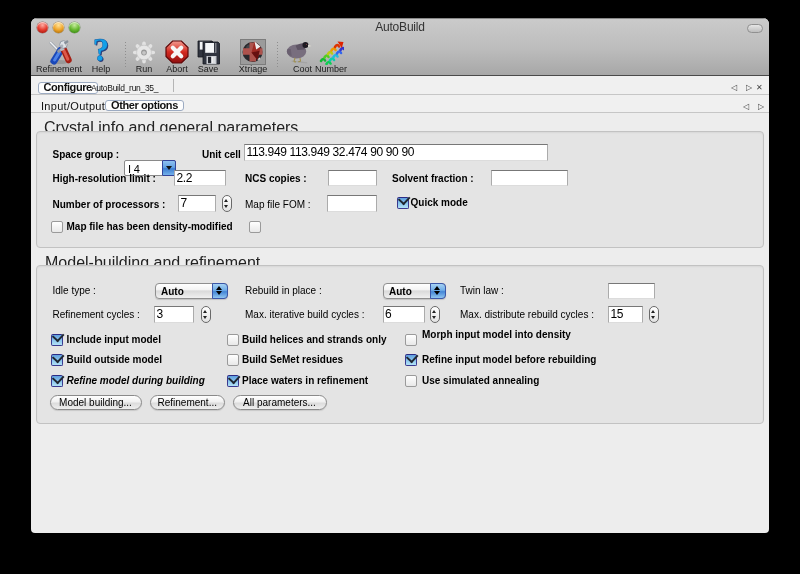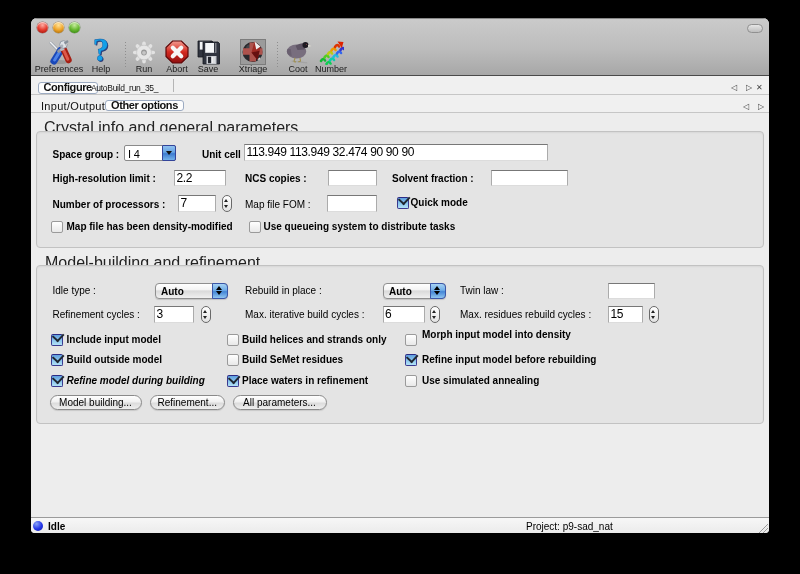--- a/index.html
+++ b/index.html
@@ -31,21 +31,21 @@
 .navg{position:absolute;color:#444;font-size:8px;line-height:8px;}
 .grp{position:absolute;left:5px;width:726px;background:#e4e4e4;
  border:1px solid #c2c2c2;border-radius:4px;box-shadow:inset 0 1px 2px rgba(0,0,0,0.06);}
 .glbl{position:absolute;font-size:16px;color:#222;}
 .lbl{position:absolute;font-size:10px;color:#000;white-space:nowrap;line-height:11px;}
 .b{font-weight:bold;}
 .field{position:absolute;background:#fff;border-top:1px solid #777;
  border-left:1px solid #ababab;border-right:1px solid #ababab;border-bottom:1px solid #dcdcdc;
  font-size:12px;letter-spacing:-0.35px;color:#000;padding:1px 0 0 1.5px;line-height:13px;box-sizing:border-box;
  white-space:nowrap;overflow:hidden;}
-.combo{position:absolute;}
+.combo{position:absolute;margin-top:15px;}
 .combo .body{position:absolute;left:0;top:0;right:0;bottom:0;background:#fff;
  border:1px solid #8a8a8a;border-radius:2px;box-sizing:border-box;}
 .combo .cap{position:absolute;right:0;top:0;bottom:0;width:14px;
  background:linear-gradient(#8fc1f0,#65a2e2 45%,#3d7cd0 55%,#74b2ea);
  border-radius:1px 2px 2px 1px;border:1px solid #33449a;box-sizing:border-box;}
 .combo .cap:after{content:'';position:absolute;left:2.5px;top:5px;
  border:3.5px solid transparent;border-top:4.5px solid #111;}
 .combo .tx{position:absolute;left:4px;top:2.5px;font-size:11px;letter-spacing:-0.2px;color:#000;}
 .popup{position:absolute;height:16px;background:linear-gradient(#ffffff,#f4f4f4 40%,#dadada 50%,#f0f0f0);
  border:1px solid #8f8f8f;border-radius:4px;box-sizing:border-box;
@@ -82,40 +82,41 @@
 #sproj{position:absolute;left:495px;top:2.5px;font-size:10px;color:#000;line-height:11px;}
 #grip{position:absolute;right:0px;bottom:0px;width:13px;height:13px;overflow:hidden;}
 </style>
 </head>
 <body>
 <div id="win">
  <div id="tbar">
   <div class="tl" style="left:6px;background:radial-gradient(circle at 50% 28%,#ffaca4,#e63d30 50%,#ad1a10 85%);box-shadow:inset 0 1px 1px rgba(255,255,255,0.65),0 0 0 0.5px rgba(100,30,25,0.55);"></div>
   <div class="tl" style="left:22px;background:radial-gradient(circle at 50% 28%,#ffe39a,#f0a62c 50%,#b4740e 85%);box-shadow:inset 0 1px 1px rgba(255,255,255,0.65),0 0 0 0.5px rgba(120,85,15,0.55);"></div>
   <div class="tl" style="left:38px;background:radial-gradient(circle at 50% 28%,#c7ec9e,#69ba32 50%,#3d8c16 85%);box-shadow:inset 0 1px 1px rgba(255,255,255,0.65),0 0 0 0.5px rgba(55,100,25,0.55);"></div>
+  <div id="title">AutoBuild</div>
   <div id="caps"></div>
   <div class="ticon" style="left:1px;width:54px;">
    <div class="ic">
           <svg width="26" height="27" viewBox="0 0 26 27">
     <ellipse cx="13" cy="24" rx="9.5" ry="2" fill="rgba(80,80,80,0.25)"></ellipse>
     <path d="M5 5 L12 12" stroke="#9aa2ac" stroke-width="3" stroke-linecap="round"></path>
     <path d="M4.6 4.6 L10.5 10.5" stroke="#eef0f2" stroke-width="1.4" stroke-linecap="round"></path>
     <path d="M14.5 12.5 L8 23" stroke="#1a48b8" stroke-width="7" stroke-linecap="round"></path>
     <path d="M13.8 13.5 L8.6 22" stroke="#4d82e8" stroke-width="3" stroke-linecap="round"></path>
     <path d="M12 12 L14 14" stroke="#8f97a2" stroke-width="3.4" stroke-linecap="butt"></path>
     <path d="M17.5 11 L22.5 22" stroke="#a51f14" stroke-width="6.5" stroke-linecap="round"></path>
     <path d="M17.6 12 L21.8 21.2" stroke="#dd584a" stroke-width="3" stroke-linecap="round"></path>
     <path d="M16.5 12.5 L15.5 10" stroke="#b8bec6" stroke-width="4" stroke-linecap="butt"></path>
     <circle cx="17.5" cy="6.5" r="3.8" fill="#dfe3e8" stroke="#9099a4" stroke-width="1"></circle>
     <path d="M19.5 2.5 L22 5.5 L19 8 Z" fill="#c3c3c3"></path>
     <path d="M18.5 5.5 l3.5 -2.5" stroke="#868f9a" stroke-width="2.2"></path>
     <circle cx="16" cy="8" r="1.4" fill="#aab2bc"></circle>
    </svg>
         </div>
-   <div class="tx">Preferences</div>
+   <div class="tx">Refinement</div>
   </div>
   <div class="ticon" style="left:57px;width:26px;">
    <div class="ic">
           <svg width="26" height="27" viewBox="0 0 26 27">
     <text x="14" y="24" text-anchor="middle" font-family="Liberation Serif,serif" font-size="33" font-weight="bold" fill="#111f66" opacity="0.8">?</text>
     <text x="13" y="23" text-anchor="middle" font-family="Liberation Serif,serif" font-size="33" font-weight="bold" fill="#13a0e8" stroke="#0c55a0" stroke-width="0.4">?</text>
    </svg>
         </div>
    <div class="tx">Help</div>
   </div>
@@ -175,21 +176,21 @@
     <path d="M9.5 3.5 H16 V9.3 H22.5 V15.7 H16 V22.5 H9.5 V15.7 H3 V9.3 H9.5 Z" fill="#b3544e" opacity="0.96"></path>
     <path d="M14.5 2.5 L20.5 7.5 L17.5 21 L11.5 13.5 Z" fill="#9e2a24"></path>
     <path d="M14.5 2.5 L20.5 7.5 L16.2 10.6 Z" fill="#eeeef0"></path>
     <path d="M11.5 13.5 L17.5 21 L19.6 11.8 Z" fill="#671010"></path>
     <path d="M17.5 21 L19.3 18.2 L20.3 20.2 Z" fill="#e8e8ea"></path>
    </svg>
         </div>
    <div class="tx">Xtriage</div>
   </div>
   <div class="tsep" style="left:246px;"></div>
-  <div class="ticon" style="left:253px;width:28px;">
+  <div class="ticon" style="left:253px;width:28px;text-align:right;">
    <div class="ic">
           <svg width="29" height="26" viewBox="0 0 29 26">
     <path d="M8 22.5 L15 23.2 L24 24.2" stroke="#9a9a9a" stroke-width="1.4" fill="none" opacity="0.6"></path>
     <ellipse cx="13" cy="12.5" rx="10" ry="7.2" fill="#786e7e"></ellipse>
     <path d="M4 10 C2.5 11 2.5 14.5 5 16 L8 17.5 L7 10 Z" fill="#6a6070"></path>
     <path d="M12 6.5 C15 4.5 19.5 3.2 21.8 4.4 L23.2 6.5 L21 10.5 L14 11 Z" fill="#5e5464"></path>
     <circle cx="22.2" cy="5.8" r="3.1" fill="#1e1a22"></circle>
     <path d="M24.8 5.4 L28.4 6.8 L24.9 7.9 Z" fill="#e0dcd2"></path>
     <circle cx="23.2" cy="5.2" r="0.55" fill="#884444"></circle>
     <path d="M11.5 19 L10.2 23 M10.2 23 L12.5 23.2 M16.5 19.3 L17.2 22.8 M17.2 22.8 L14.8 23" stroke="#a09050" stroke-width="1.2" fill="none"></path>
@@ -261,21 +262,20 @@
       <div class="d"></div>
     </div>
  <div class="lbl" style="left:214px;top:181px;">Map file FOM :</div>
  <div class="field" style="left:296px;top:176.5px;width:50px;height:17px;"></div>
  <div class="cb on" style="left:366px;top:178.5px;"></div>
  <div class="cblbl" style="left:379.5px;top:179px;">Quick mode</div>
 
  <div class="cb" style="left:20px;top:202.5px;"></div>
  <div class="cblbl" style="left:35.5px;top:202.5px;">Map file has been density-modified</div>
  <div class="cb" style="left:218px;top:202.5px;"></div>
- <div class="cblbl" style="left:232.5px;top:202.5px;">Use queueing system to distribute tasks</div>
 
  <div class="lbl" style="left:21.5px;top:267px;">Idle type :</div>
  <div class="popup" style="left:123.5px;top:264.5px;width:73px;">
    <div class="tx">Auto</div>
       <div class="cap">
         <div class="u"></div>
         <div class="d"></div>
       </div>
  </div>
  <div class="lbl" style="left:214px;top:267px;">Rebuild in place :</div>
@@ -294,21 +294,21 @@
  <div class="spin" style="left:169.5px;top:288px;">
       <div class="u"></div>
       <div class="d"></div>
     </div>
  <div class="lbl" style="left:214px;top:291px;">Max. iterative build cycles :</div>
  <div class="field" style="left:351.5px;top:288px;width:42px;height:17px;">6</div>
  <div class="spin" style="left:399px;top:288px;">
       <div class="u"></div>
       <div class="d"></div>
     </div>
- <div class="lbl" style="left:429px;top:291px;">Max. residues rebuild cycles :</div>
+ <div class="lbl" style="left:429px;top:291px;">Max. distribute rebuild cycles :</div>
  <div class="field" style="left:577px;top:288px;width:35px;height:17px;">15</div>
  <div class="spin" style="left:618px;top:288px;">
       <div class="u"></div>
       <div class="d"></div>
     </div>
 
  <div class="cb on" style="left:20px;top:315.5px;"></div>
  <div class="cblbl" style="left:35.5px;top:315.5px;">Include input model</div>
  <div class="cb" style="left:196px;top:315.5px;"></div>
  <div class="cblbl" style="left:211px;top:315.5px;">Build helices and strands only</div>
@@ -326,22 +326,13 @@
  <div class="cblbl" style="left:35.5px;top:357px;font-style:italic;">Refine model during building</div>
  <div class="cb on" style="left:196px;top:357px;"></div>
  <div class="cblbl" style="left:211px;top:357px;">Place waters in refinement</div>
  <div class="cb" style="left:374px;top:357px;"></div>
  <div class="cblbl" style="left:391px;top:357px;">Use simulated annealing</div>
 
  <div class="btn" style="left:18.5px;top:377px;width:92px;">Model building...</div>
  <div class="btn" style="left:119px;top:377px;width:74.5px;text-align:center;">Refinement...</div>
  <div class="btn" style="left:201.5px;top:377px;width:94px;">All parameters...</div>
 
- <div id="sbar">
-  <div id="sdot"></div>
-  <div id="sidle">Idle</div>
-  <div id="sproj">Project: p9-sad_nat</div>
-  <div id="grip"><svg width="13" height="13" viewBox="0 0 13 13">
-   <path d="M12 3 L3 12 M12 7 L7 12 M12 11 L11 12" stroke="#9a9a9a" stroke-width="1"></path>
-   <path d="M13 4 L4 13 M13 8 L8 13" stroke="#e8e8e8" stroke-width="1"></path>
-  </svg></div>
- </div>
 </div>
 
 </body></html>

